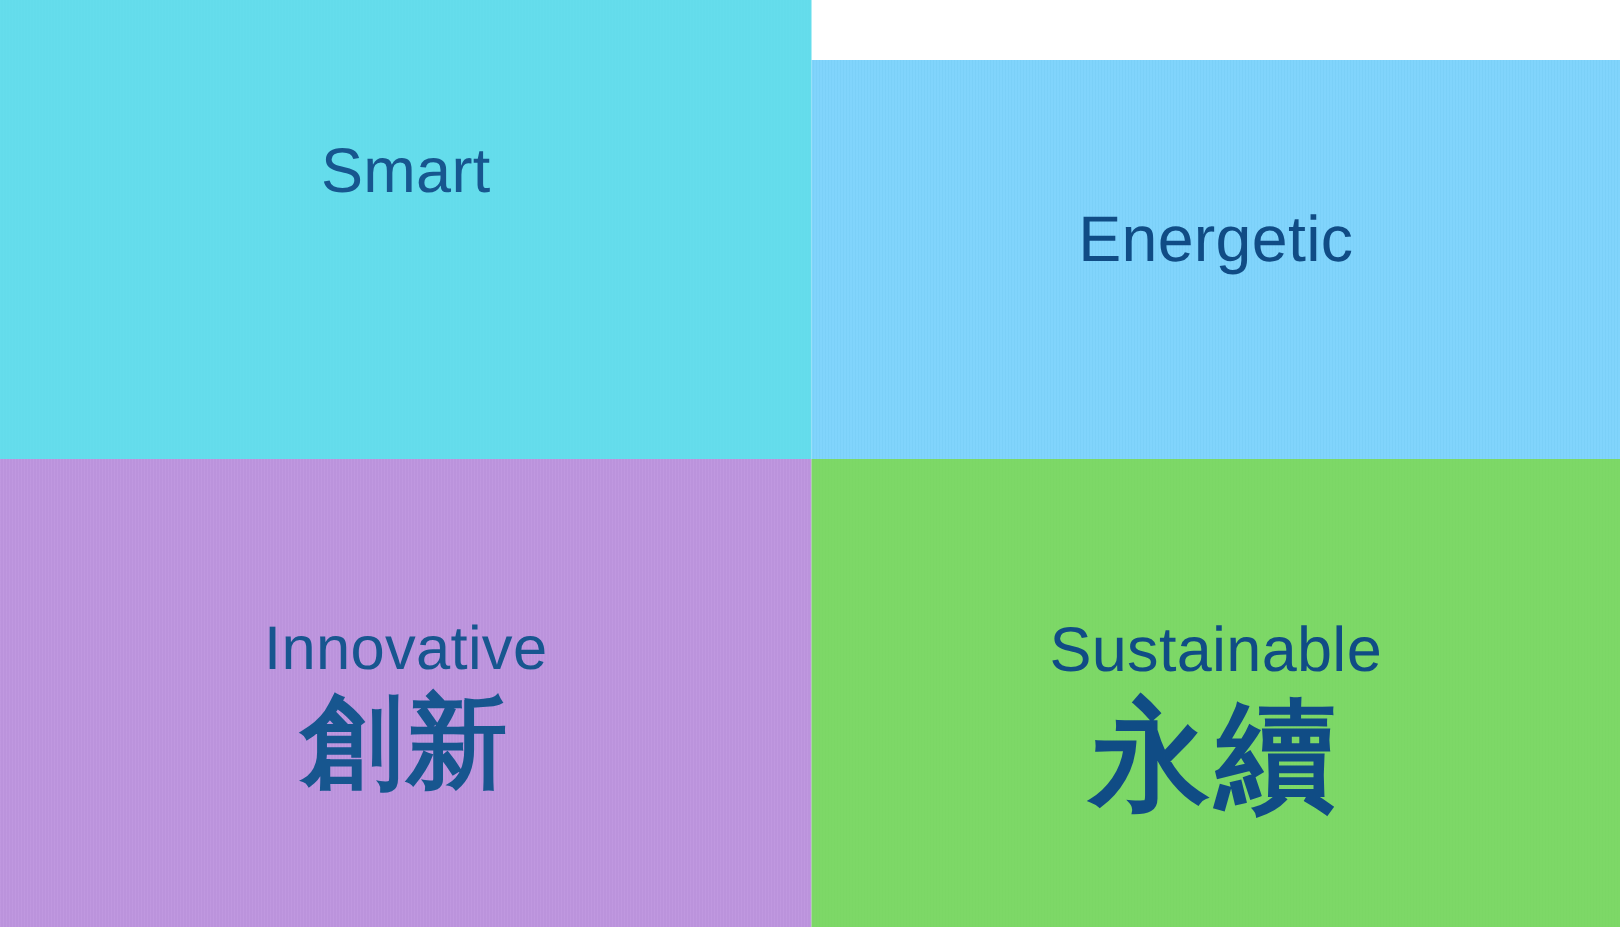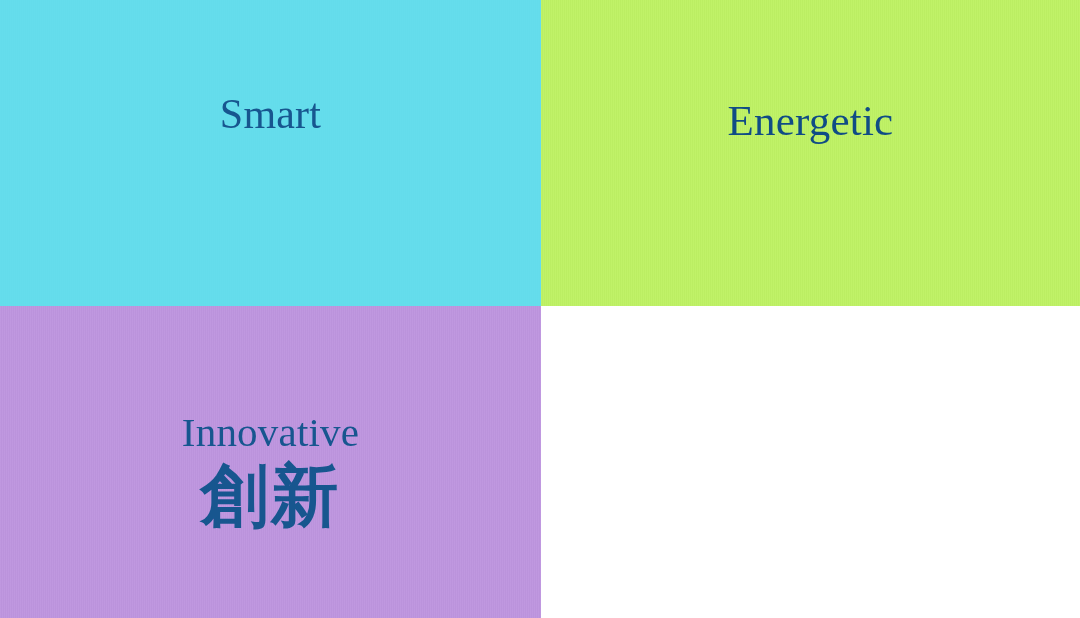--- a/index.html
+++ b/index.html
@@ -48,21 +48,20 @@
     text-align: center;
     line-height: 1;
     user-select: none;
   }
   .en {
     display: block;
     font-size: 42px;
     font-weight: 400;
     letter-spacing: 0.2px;
     line-height: 1.05;
-    font-family: Liberation Serif, serif;
   }
   .zh {
     display: block;
     font-size: 76px;
     font-weight: 700;
     letter-spacing: 2px;
     line-height: 1.12;
     margin-top: 4px;
     font-family: "DejaVu Sans", "Liberation Sans", sans-serif;
   }
@@ -87,30 +86,37 @@
 <div id="poster">
   <div class="grid">
 
     <div class="quad q-tl soft" style="background: rgb(100, 221, 236);">
       <div class="dither"></div>
       <div class="textblock" style="color: rgb(23, 86, 143);">
         <span class="en">Smart</span>
       </div>
     </div>
 
-    <div class="quad q-tr" style="background: #bef264;">
+    <div class="quad q-tr" style="background: #7dd3fc; margin-top: 40px;">
       <div class="dither"></div>
       <div class="textblock" style="color: rgb(16, 76, 133);">
         <span class="en">Energetic</span>
       </div>
     </div>
 
     <div class="quad q-bl" style="background: rgb(190, 149, 223);">
       <div class="dither"></div>
       <div class="textblock" style="color: rgb(23, 86, 143); text-align: center;">
         <span class="en">Innovative</span>
         <span class="zh">創新</span>
       </div>
     </div>
 
+    <div class="quad q-br soft" style="background: rgb(124, 216, 102);">
+      <div class="dither"></div>
+      <div class="textblock" style="color: rgb(16, 76, 133);">
+        <span class="en">Sustainable</span>
+        <span class="zh">永續</span>
+      </div>
+    </div>
 
   </div>
 </div>
 
 </body></html>

